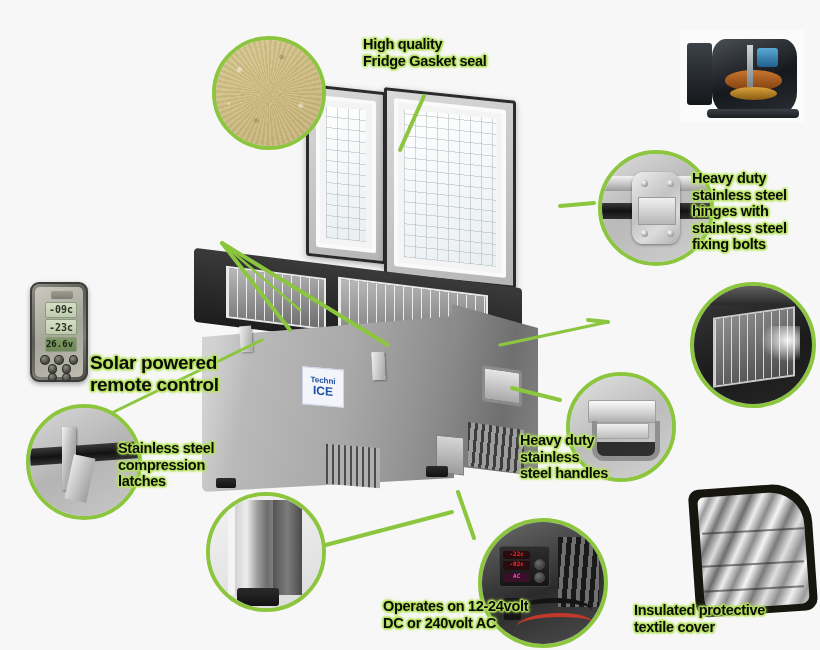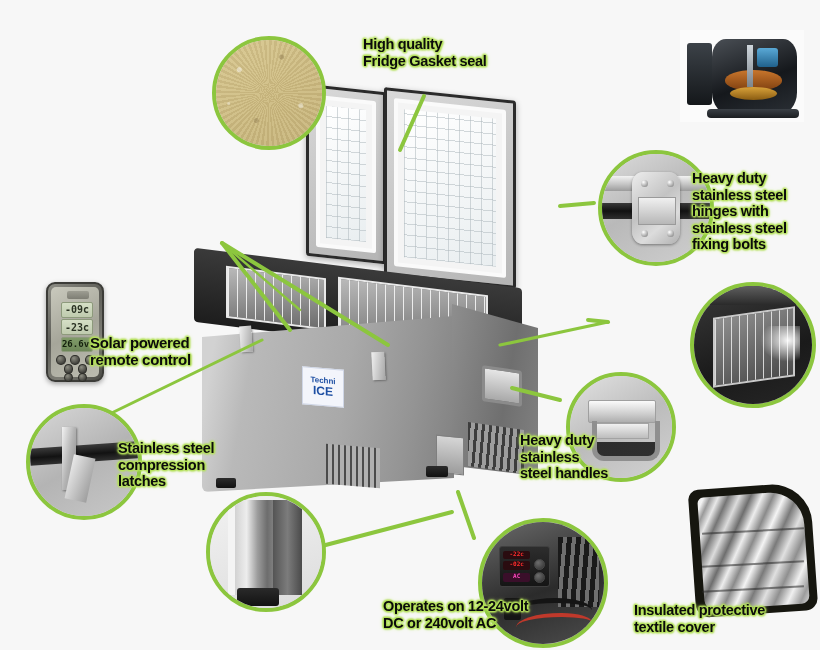--- a/index.html
+++ b/index.html
@@ -121,21 +121,21 @@
     background:radial-gradient(circle at 35% 30%,#6d6d6d,#2f2f2f);border:1px solid #4a4a4a;}
   .cp-fins{position:absolute;right:4%;top:12%;width:34%;height:58%;
     background:repeating-linear-gradient(95deg,#1a1a1a 0 5px,#6f6f6f 5px 9px);}
   .cp-cable-r{position:absolute;left:28%;bottom:6%;width:62%;height:16%;
     border-top:4px solid #c0392b;border-radius:60% 40% 0 0;}
   .cp-cable-b{position:absolute;left:24%;bottom:16%;width:66%;height:18%;
     border-top:5px solid #141414;border-radius:55% 45% 0 0;}
   .cp-plug{position:absolute;left:18%;bottom:20%;width:14%;height:18%;background:#151515;border-radius:2px;}
 
   
-  #remote{position:absolute;z-index:36;margin-left:16px;}
+  #remote{position:absolute;z-index:36;}
   .rc-body{position:absolute;inset:0;border-radius:9px;
     background:linear-gradient(135deg,#8e8e86,#5d5d57 40%,#7d7d75 70%,#4a4a45);
     border:2px solid #3c3c38;box-shadow:0 2px 5px rgba(0,0,0,.35);}
   .rc-face{position:absolute;left:9%;top:5%;width:82%;height:90%;border-radius:5px;
     background:linear-gradient(150deg,#c9c9bd,#a6a69a 50%,#bcbcb0);}
   .rc-solar{position:absolute;left:34%;top:4%;width:46%;height:9%;border-radius:2px;
     background:linear-gradient(#9d9d92,#7e7e74);}
   .rc-lcd{position:absolute;left:20%;width:68%;height:17%;border-radius:2px;
     background:linear-gradient(#d5dfc6,#bfcbae);border:1px solid #8d9a7c;
     color:#2b3324;font-family:"DejaVu Sans Mono",monospace;font-weight:bold;
@@ -381,21 +381,21 @@
 
     <div class="foot" style="left:36px;top:398px;width:20px;height:10px;"></div>
     <div class="foot" style="left:246px;top:386px;width:22px;height:11px;"></div>
   </div>
 
 
   <div class="callout" style="left:363px;top:36px;width:170px;font-size:14.5px;">High quality
 Fridge Gasket seal</div>
 
 
-  <div class="callout" style="left:90px;top:334px;width:130px;font-size:15px;">Solar powered
+  <div class="callout" style="left:90px;top:352px;width:130px;font-size:19px;">Solar powered
 remote control</div>
 
   <div class="callout" style="left:692px;top:170px;width:122px;font-size:14.5px;">Heavy duty
 stainless steel
 hinges with
 stainless steel
 fixing bolts</div>
 
 
   <div class="callout" style="left:118px;top:440px;width:120px;font-size:14.5px;">Stainless steel

